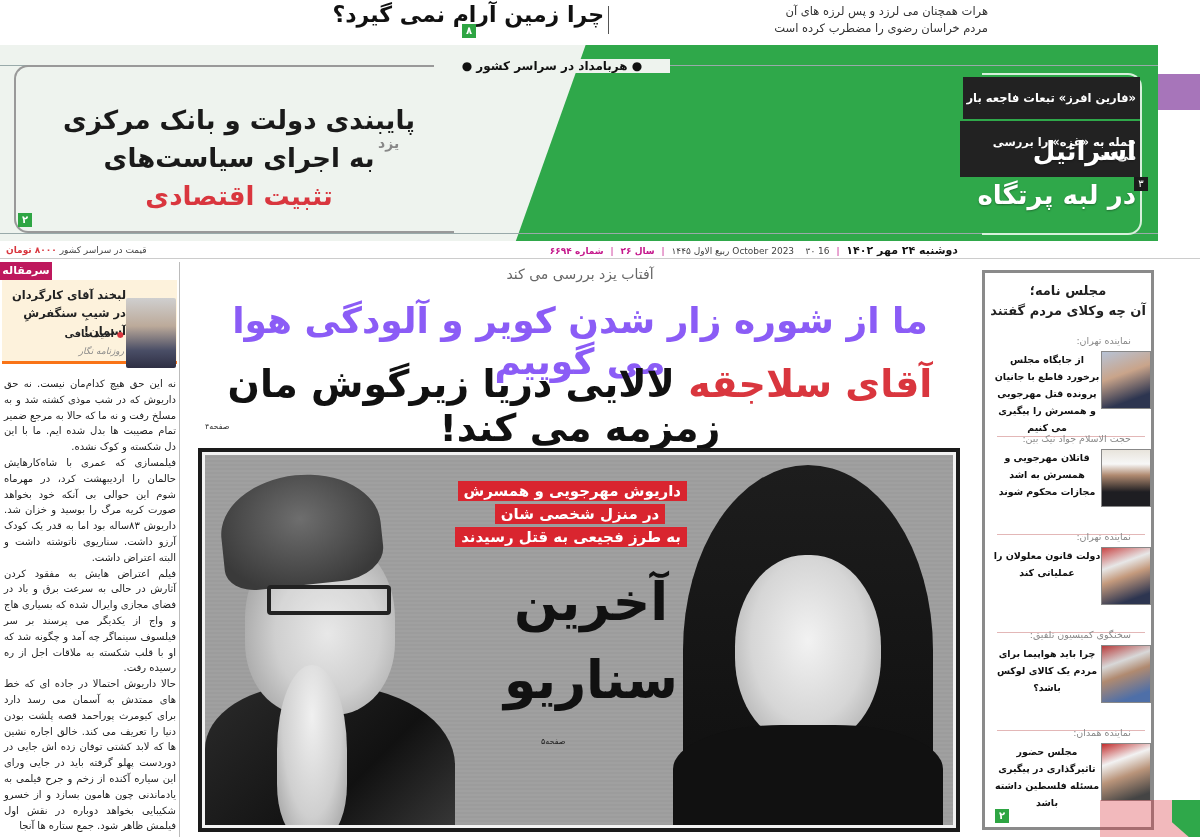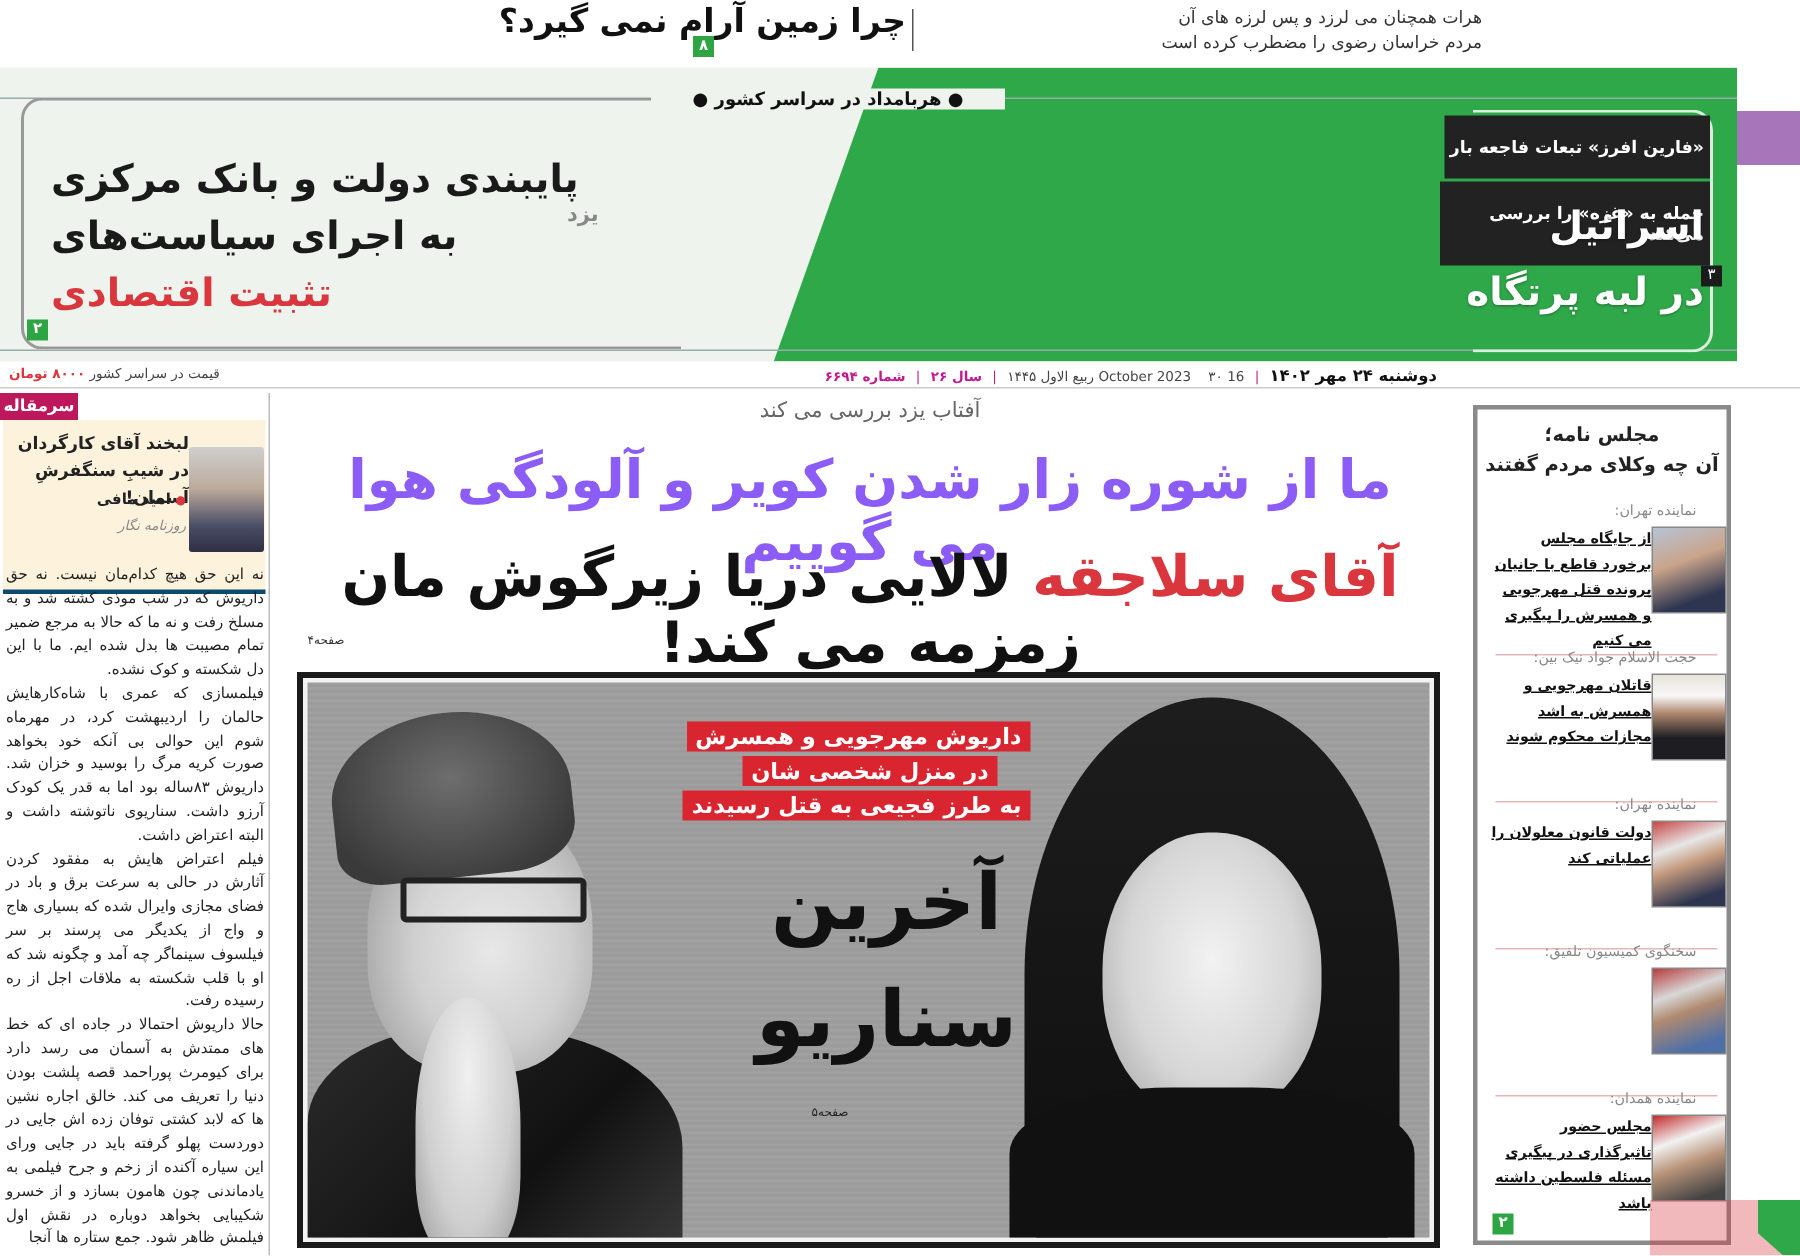--- a/index.html
+++ b/index.html
@@ -12,21 +12,21 @@
   .teaser-divider { position: absolute; left: 608px; top: 6px; width: 1px; height: 28px; background: #555; }
   .teaser-head { position: absolute; left: 52px; top: 2px; width: 552px; font-size: 22px; font-weight: bold; text-align: right; direction: rtl; color: #111; }
   .page-badge { display: inline-block; background: #2ea543; color: #fff; font-size: 10px; font-weight: bold; width: 14px; height: 14px; line-height: 14px; text-align: center; }
   .teaser .page-badge { position: absolute; left: 462px; top: 24px; }
 
   
   .masthead { position: absolute; top: 45px; left: 0; width: 1158px; height: 196px; background: #eef3ee; overflow: hidden; }
   .mast-green { position: absolute; top: 0; left: 460px; width: 698px; height: 196px; background: #2fa84a; clip-path: polygon(18% 0, 100% 0, 100% 100%, 8% 100%); }
   .mast-rule { position: absolute; left: 0; width: 1158px; height: 1px; background: #9aa; }
   .left-box { position: absolute; left: 14px; top: 20px; width: 440px; height: 168px; border: 2px solid #999; border-right: none; border-radius: 14px 0 0 14px; }
-  .left-headline { position: absolute; right: 0; top: 34px; width: 420px; text-align: left; direction: rtl; font-size: 26px; font-weight: bold; line-height: 38px; color: #1a1a1a; padding-right: 10px; }
+  .left-headline { position: absolute; right: 0; top: 34px; width: 420px; text-align: center; direction: rtl; font-size: 26px; font-weight: bold; line-height: 38px; color: #1a1a1a; padding-right: 10px; }
   .left-headline .accent { color: #d9363e; }
   .left-box .page-badge { position: absolute; left: 2px; bottom: 4px; }
 
   .tagline { position: absolute; top: 14px; left: 434px; width: 236px; font-size: 12px; font-weight: bold; direction: rtl; text-align: center; background: #eef3ee; color: #111; }
   .logo-word { position: absolute; left: 386px; top: -20px; font-family: "DejaVu Serif", serif; font-size: 168px; font-weight: bold; color: #141414; letter-spacing: -6px; direction: rtl; line-height: 200px; -webkit-text-stroke: 3px #fff; paint-order: stroke fill; }
   .logo-yazd { position: absolute; left: 378px; top: 90px; font-size: 14px; font-weight: bold; color: #888; direction: rtl; }
 
   .right-box { position: absolute; left: 982px; top: 28px; width: 160px; height: 162px; border: 2px solid #d8f0dc; border-left: none; border-radius: 0 14px 14px 0; }
   .right-kicker { position: absolute; right: 18px; top: 32px; width: 180px; direction: rtl; text-align: right; }
   .right-kicker span { display: inline-block; background: #222; color: #fff; font-size: 11.5px; font-weight: bold; padding: 14px 4px; margin-bottom: 2px; }
@@ -41,21 +41,21 @@
   .price .amt { color: #d9363e; font-weight: bold; }
   .dateinfo { position: absolute; left: 538px; top: 2px; width: 420px; direction: rtl; text-align: right; white-space: nowrap; }
   .dateinfo .day { font-weight: bold; color: #111; font-size: 11px; }
   .dateinfo .issue { color: #c5188c; font-weight: bold; }
   .dateinfo .sep { color: #c5188c; margin: 0 4px; }
   .hr-line { position: absolute; top: 258px; left: 0; width: 1200px; height: 1px; background: #ccc; }
 
   
   .editorial { position: absolute; left: 0; top: 262px; width: 180px; height: 575px; }
   .ed-label { position: absolute; left: 0; top: 0; width: 52px; height: 18px; background: #be185d; color: #fff; font-size: 11px; font-weight: bold; text-align: center; line-height: 18px; direction: rtl; }
-  .ed-card { position: absolute; left: 2px; top: 18px; width: 175px; height: 116px; background: #fdf2dc; border-bottom: 3px solid #0c4a6e; }
+  .ed-card { position: absolute; left: 2px; top: 18px; width: 175px; height: 84px; background: #fdf2dc; border-bottom: 3px solid #f97316; }
   .ed-photo { position: absolute; left: 124px; top: 18px; width: 50px; height: 70px; background: linear-gradient(180deg,#cfcfcf 0%,#bcaa9a 40%,#4a4e66 75%,#2e2f44 100%); border-radius: 2px; }
   .ed-title { position: absolute; left: 4px; top: 6px; width: 120px; text-align: right; direction: rtl; font-size: 11.5px; font-weight: bold; line-height: 18px; color: #222; }
   .ed-author { position: absolute; left: 4px; top: 48px; width: 118px; direction: rtl; text-align: right; font-size: 10px; font-weight: bold; color: #222; }
   .ed-author::before { content: "\25CF"; color: #d9363e; font-size: 8px; margin-left: 3px; }
   .ed-role { position: absolute; left: 4px; top: 66px; width: 118px; direction: rtl; text-align: right; font-size: 9px; color: #888; font-style: italic; }
   .ed-body { position: absolute; left: 4px; top: 114px; width: 172px; direction: rtl; text-align: justify; font-size: 10px; line-height: 15.8px; color: #222; }
   .ed-body p { margin-bottom: 0; }
   .ed-border { position: absolute; left: 179px; top: 0; width: 1px; height: 575px; background: #bbb; }
 
   
@@ -82,21 +82,21 @@
   .photo-caption span { display: inline-block; background: #d9252f; color: #fff; font-size: 15px; font-weight: bold; padding: 1px 6px; margin-bottom: 3px; white-space: nowrap; }
   .photo-title { position: absolute; left: 296px; top: 108px; width: 180px; direction: rtl; text-align: center; font-size: 52px; font-weight: bold; line-height: 78px; color: #111; letter-spacing: -1px; }
   .photo-pageref { position: absolute; left: 336px; top: 282px; font-size: 8px; color: #222; direction: rtl; }
 
   
   .majlis { position: absolute; left: 982px; top: 270px; width: 172px; height: 560px; border: 3px solid #8a8a8a; background: #fff; }
   .mj-title { position: absolute; left: 0; top: 8px; width: 166px; text-align: center; direction: rtl; font-size: 13px; font-weight: bold; line-height: 20px; color: #222; }
   .mj-item { position: absolute; left: 8px; width: 156px; height: 96px; }
   .mj-item .sep { position: absolute; left: 4px; bottom: -6px; width: 148px; height: 1px; background: #e3b7b7; }
   .mj-speaker { position: absolute; right: 18px; top: 0; width: 140px; text-align: right; direction: rtl; font-size: 9.5px; color: #888; white-space: nowrap; }
-  .mj-quote { position: absolute; left: 0; top: 16px; width: 108px; direction: rtl; font-size: 9.5px; font-weight: bold; line-height: 17px; color: #111; text-decoration: underline; }
+  .mj-quote { position: absolute; left: 0; top: 16px; width: 108px; text-align: center; direction: rtl; font-size: 9.5px; font-weight: bold; line-height: 17px; color: #111; }
   .mj-photo { position: absolute; left: 108px; top: 16px; width: 50px; height: 58px; border: 1px solid #888; }
   .mj-badge { position: absolute; left: 10px; bottom: 4px; }
   .watermark { position: absolute; left: 1100px; top: 800px; width: 100px; height: 37px; background: rgba(217,54,62,0.35); }
   .watermark-g { position: absolute; left: 1172px; top: 800px; width: 28px; height: 37px; background: #2fa84a; clip-path: polygon(0 0,100% 0,100% 100%,60% 100%,0 60%); }
 </style>
 </head>
 <body>
 
 <div class="teaser">
   <div class="teaser-sub">
@@ -229,20 +229,21 @@
     <div class="sep"></div>
   </div>
   <div class="mj-item" style="top:258px">
     <div class="mj-speaker">نماینده تهران:</div>
     <div class="mj-quote">دولت قانون معلولان را عملیاتی کند</div>
     <div class="mj-photo" style="background:linear-gradient(160deg,#c94646 0%,#e7e7e7 30%,#c49a7d 50%,#2d3550 85%)"></div>
     <div class="sep"></div>
   </div>
   <div class="mj-item" style="top:356px">
     <div class="mj-speaker">سخنگوی کمیسیون تلفیق:</div>
+    <div class="mj-quote">چرا باید هواپیما برای مردم یک کالای لوکس باشد؟</div>
     <div class="mj-photo" style="background:linear-gradient(160deg,#b83c3c 0%,#d8d8d8 30%,#b08a70 50%,#4e6fa8 85%)"></div>
     <div class="sep"></div>
   </div>
   <div class="mj-item" style="top:454px">
     <div class="mj-speaker">نماینده همدان:</div>
     <div class="mj-quote">مجلس حضور تاثیرگذاری در پیگیری مسئله فلسطین داشته باشد</div>
     <div class="mj-photo" style="background:linear-gradient(160deg,#c22c2c 0%,#f2f2f2 30%,#b9947a 55%,#444 90%)"></div>
   </div>
 
   <span class="page-badge mj-badge">۲</span>

